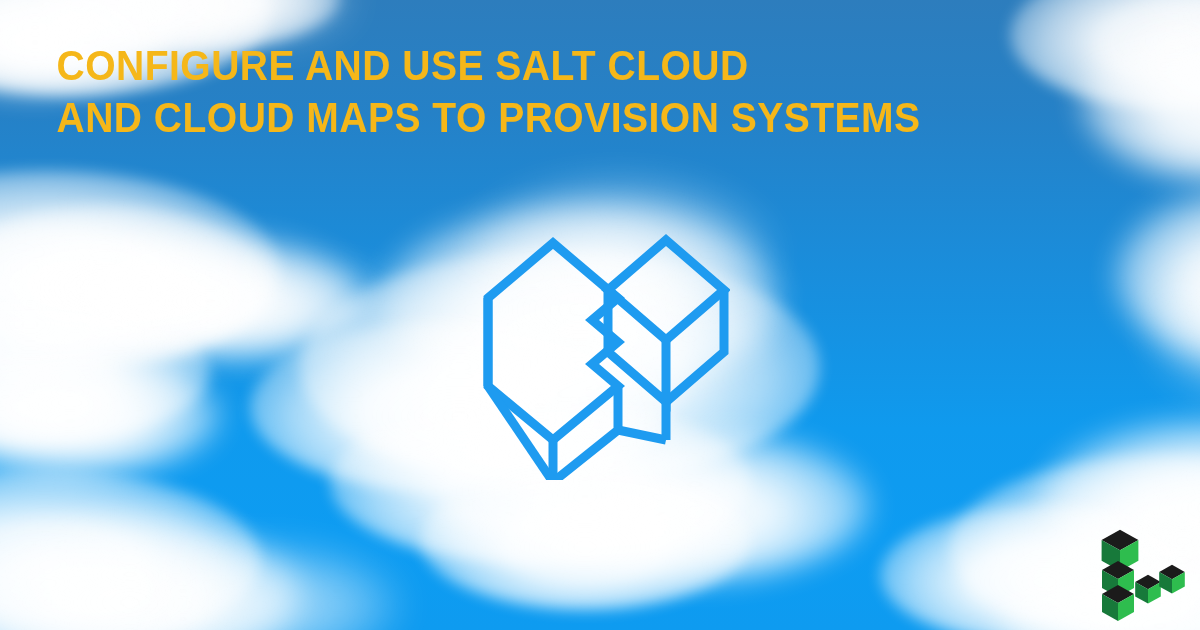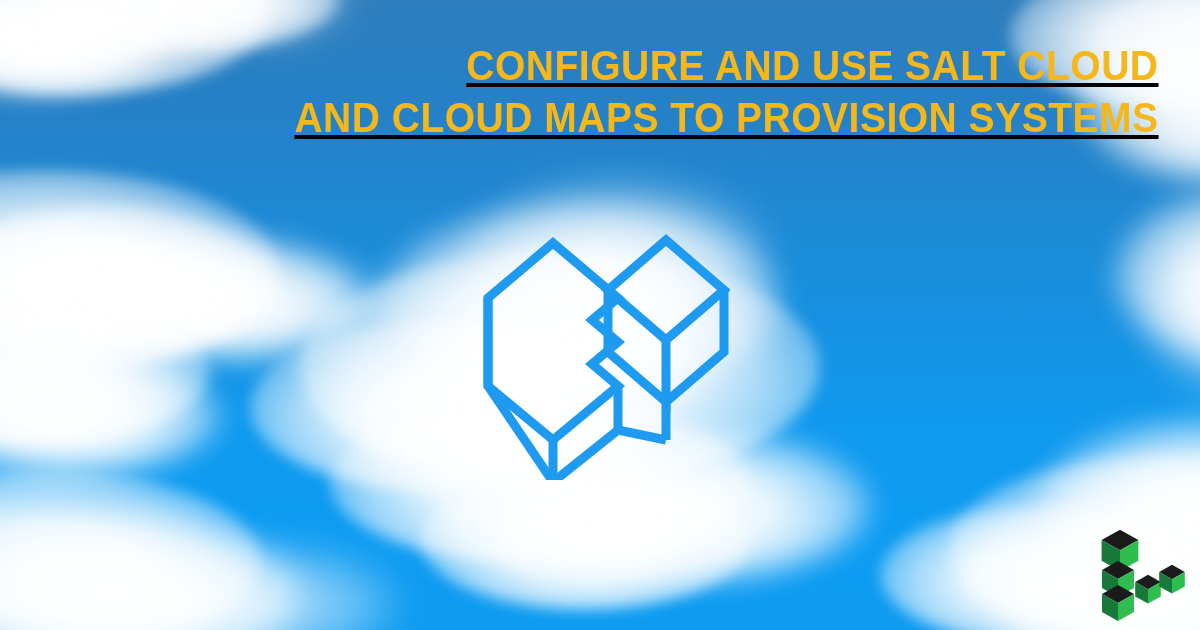--- a/index.html
+++ b/index.html
@@ -92,23 +92,22 @@
   .c-br1{ left:950px;  top:455px; width:430px; height:185px; }
   .c-br2{ left:1040px; top:420px; width:340px; height:160px; }
   .c-br3{ left:880px;  top:505px; width:330px; height:140px; }
   .c-br4{ left:1120px; top:490px; width:280px; height:140px; }
   .c-br5{ left:1000px; top:560px; width:320px; height:120px; }
 
   
   .title-block{
     position:absolute;
     left:15px; right:0; top:40px;
-    text-align:right;
+    text-align:left;
     z-index:5;
-    text-decoration:underline;
   }
   .title-line{
     display:block;
     color:#f5b719;
     font-family:"Liberation Sans", sans-serif;
     font-size:42px;
     font-weight:700;
     letter-spacing:0.5px;
     line-height:52px;
     transform:scaleX(0.93);

